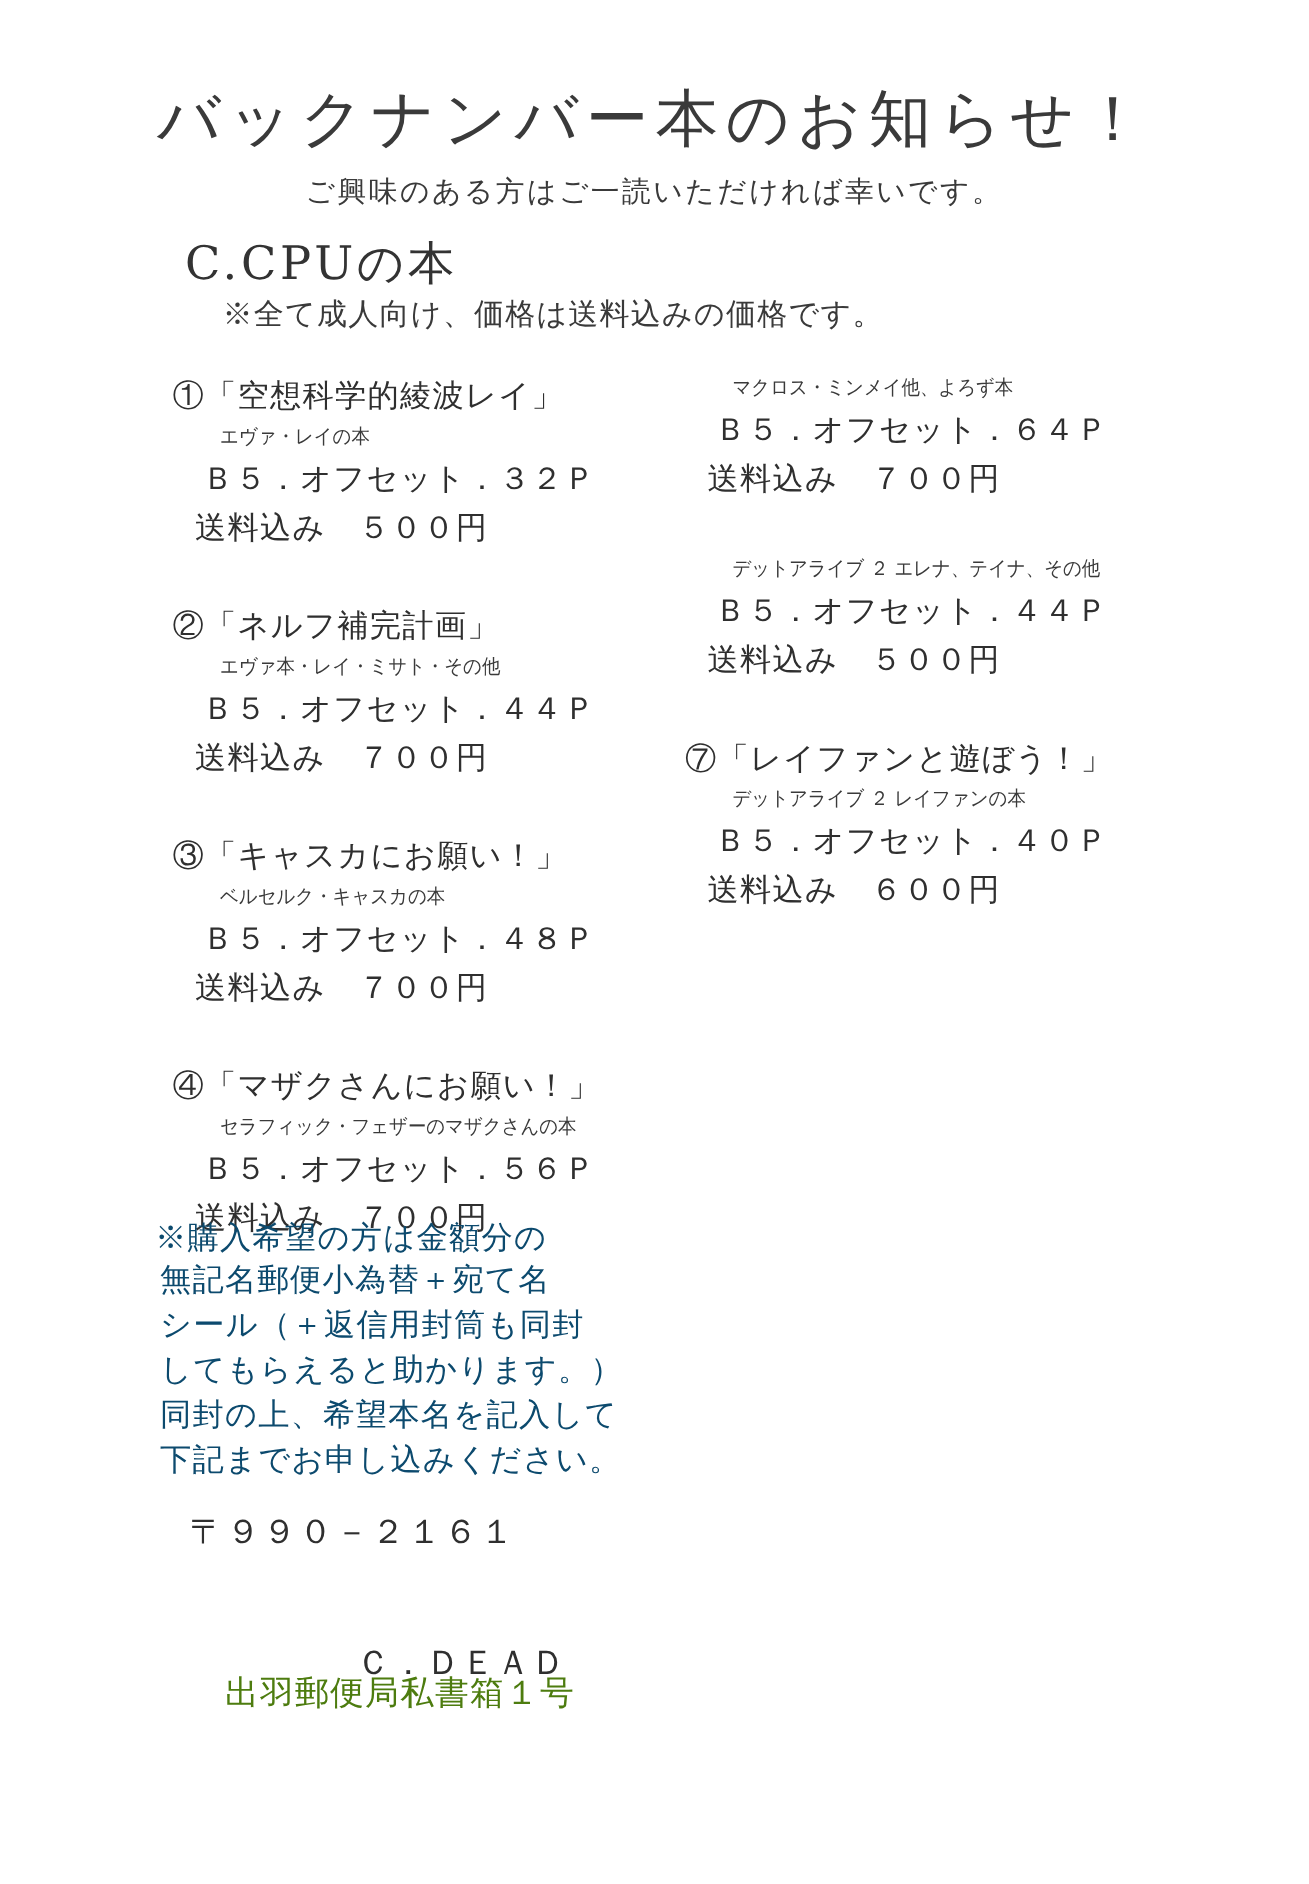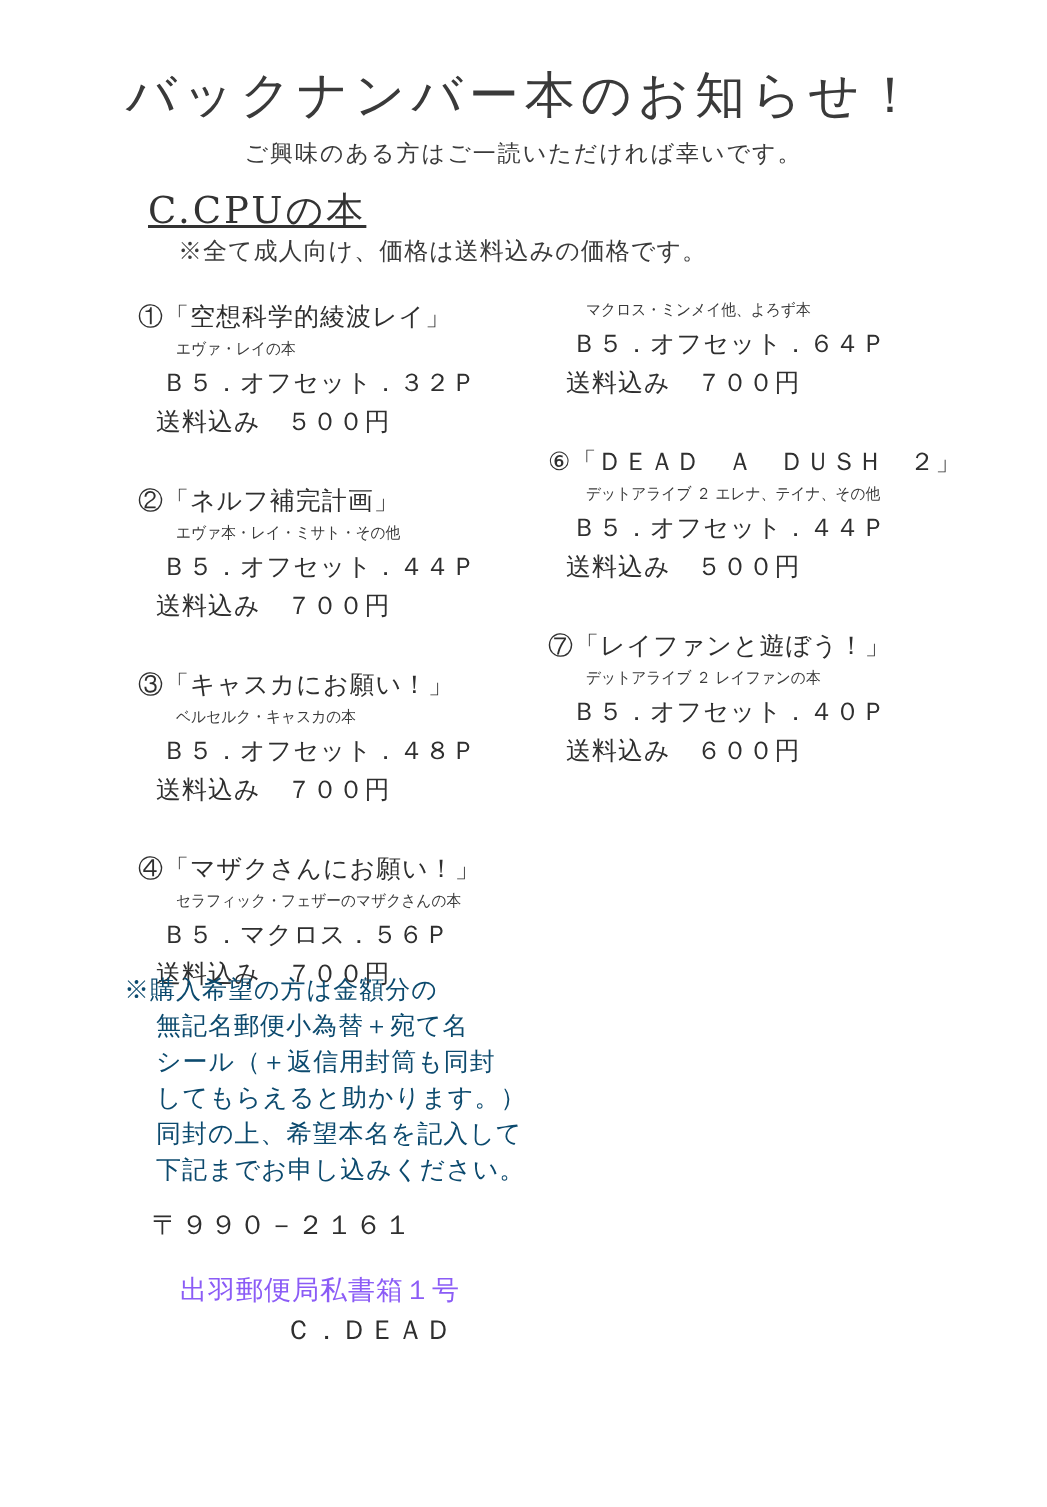--- a/index.html
+++ b/index.html
@@ -50,21 +50,20 @@
   }
   .section-title {
     position: absolute;
     top: 186px;
     left: 148px;
     font-family: "DejaVu Serif", serif;
     font-size: 37px;
     letter-spacing: 3px;
     color: #333333;
     white-space: nowrap;
-    text-decoration: underline;
   }
   .section-note {
     position: absolute;
     top: 235px;
     left: 178px;
     font-family: "DejaVu Serif", serif;
     font-size: 24px;
     letter-spacing: 1px;
     color: #3a3a3a;
     white-space: nowrap;
@@ -124,40 +123,40 @@
     top: 972px;
     left: 124px;
     width: 470px;
     font-family: "DejaVu Serif", serif;
     font-size: 25px;
     line-height: 36px;
     letter-spacing: 1px;
     color: #0c4a6e;
   }
   .order-note .ln { white-space: nowrap; }
-  .order-note .ln.indent { margin-left: 32px; }
+  .order-note .ln.indent { margin-left: 4px; font-family: Liberation Mono, monospace; }
 
   .postal {
     position: absolute;
     top: 1207px;
     left: 152px;
     font-family: Liberation Serif, serif;
     font-size: 27px;
     letter-spacing: 2px;
     color: #2f2f2f;
     white-space: nowrap;
   }
   .address {
     position: absolute;
-    top: 1272px;
+    top: 1336px;
     left: 180px;
     font-family: "DejaVu Serif", serif;
     font-size: 27px;
     letter-spacing: 1px;
-    color: #8b5cf6;
+    color: #4d7c0f;
     white-space: nowrap;
   }
   .dept {
     position: absolute;
     top: 1312px;
     left: 285px;
     font-family: "DejaVu Serif", serif;
     font-size: 27px;
     letter-spacing: 1px;
     color: #2f2f2f;
@@ -193,36 +192,35 @@
     <div class="entry">
       <div class="entry-title">③「キャスカにお願い！」</div>
       <div class="entry-sub">ベルセルク・キャスカの本</div>
       <div class="entry-spec">Ｂ５．オフセット．４８Ｐ</div>
       <div class="entry-price">送料込み　７００円</div>
     </div>
 
     <div class="entry">
       <div class="entry-title">④「マザクさんにお願い！」</div>
       <div class="entry-sub">セラフィック・フェザーのマザクさんの本</div>
-      <div class="entry-spec">Ｂ５．マクロス．５６Ｐ</div>
+      <div class="entry-spec">Ｂ５．オフセット．５６Ｐ</div>
       <div class="entry-price">送料込み　７００円</div>
     </div>
 
   </div>
 
   <div class="col col-right">
 
     <div class="entry">
       <div class="entry-sub">マクロス・ミンメイ他、よろず本</div>
       <div class="entry-spec">Ｂ５．オフセット．６４Ｐ</div>
       <div class="entry-price">送料込み　７００円</div>
     </div>
 
     <div class="entry">
-      <div class="entry-title">⑥「ＤＥＡＤ　Ａ　ＤＵＳＨ　２」</div>
       <div class="entry-sub">デットアライブ ２ エレナ、テイナ、その他</div>
       <div class="entry-spec">Ｂ５．オフセット．４４Ｐ</div>
       <div class="entry-price">送料込み　５００円</div>
     </div>
 
     <div class="entry">
       <div class="entry-title">⑦「レイファンと遊ぼう！」</div>
       <div class="entry-sub">デットアライブ ２ レイファンの本</div>
       <div class="entry-spec">Ｂ５．オフセット．４０Ｐ</div>
       <div class="entry-price">送料込み　６００円</div>

